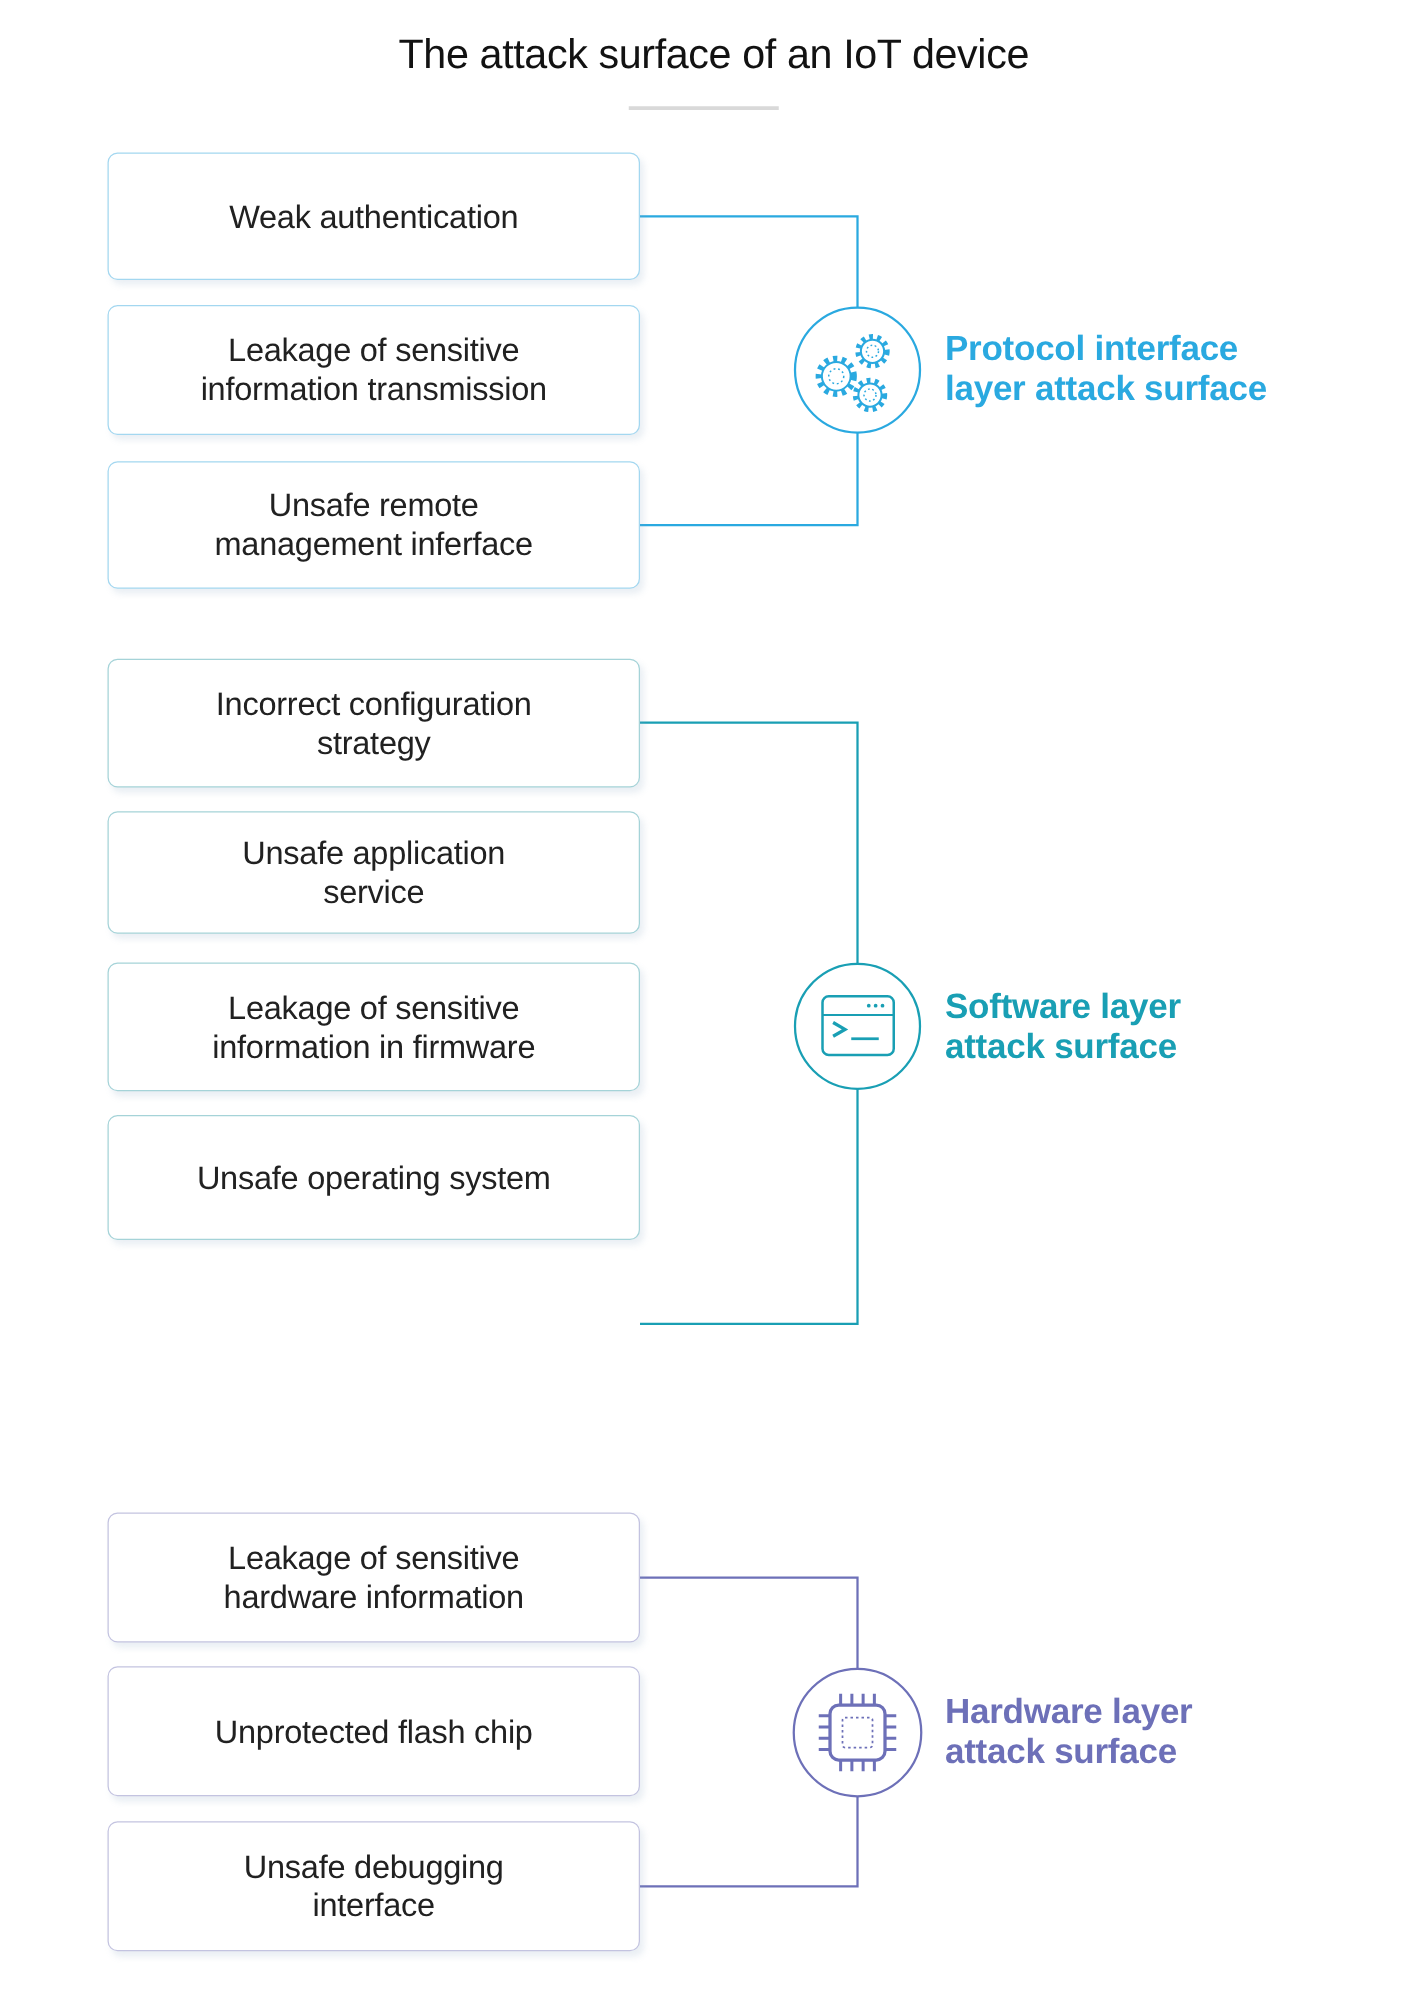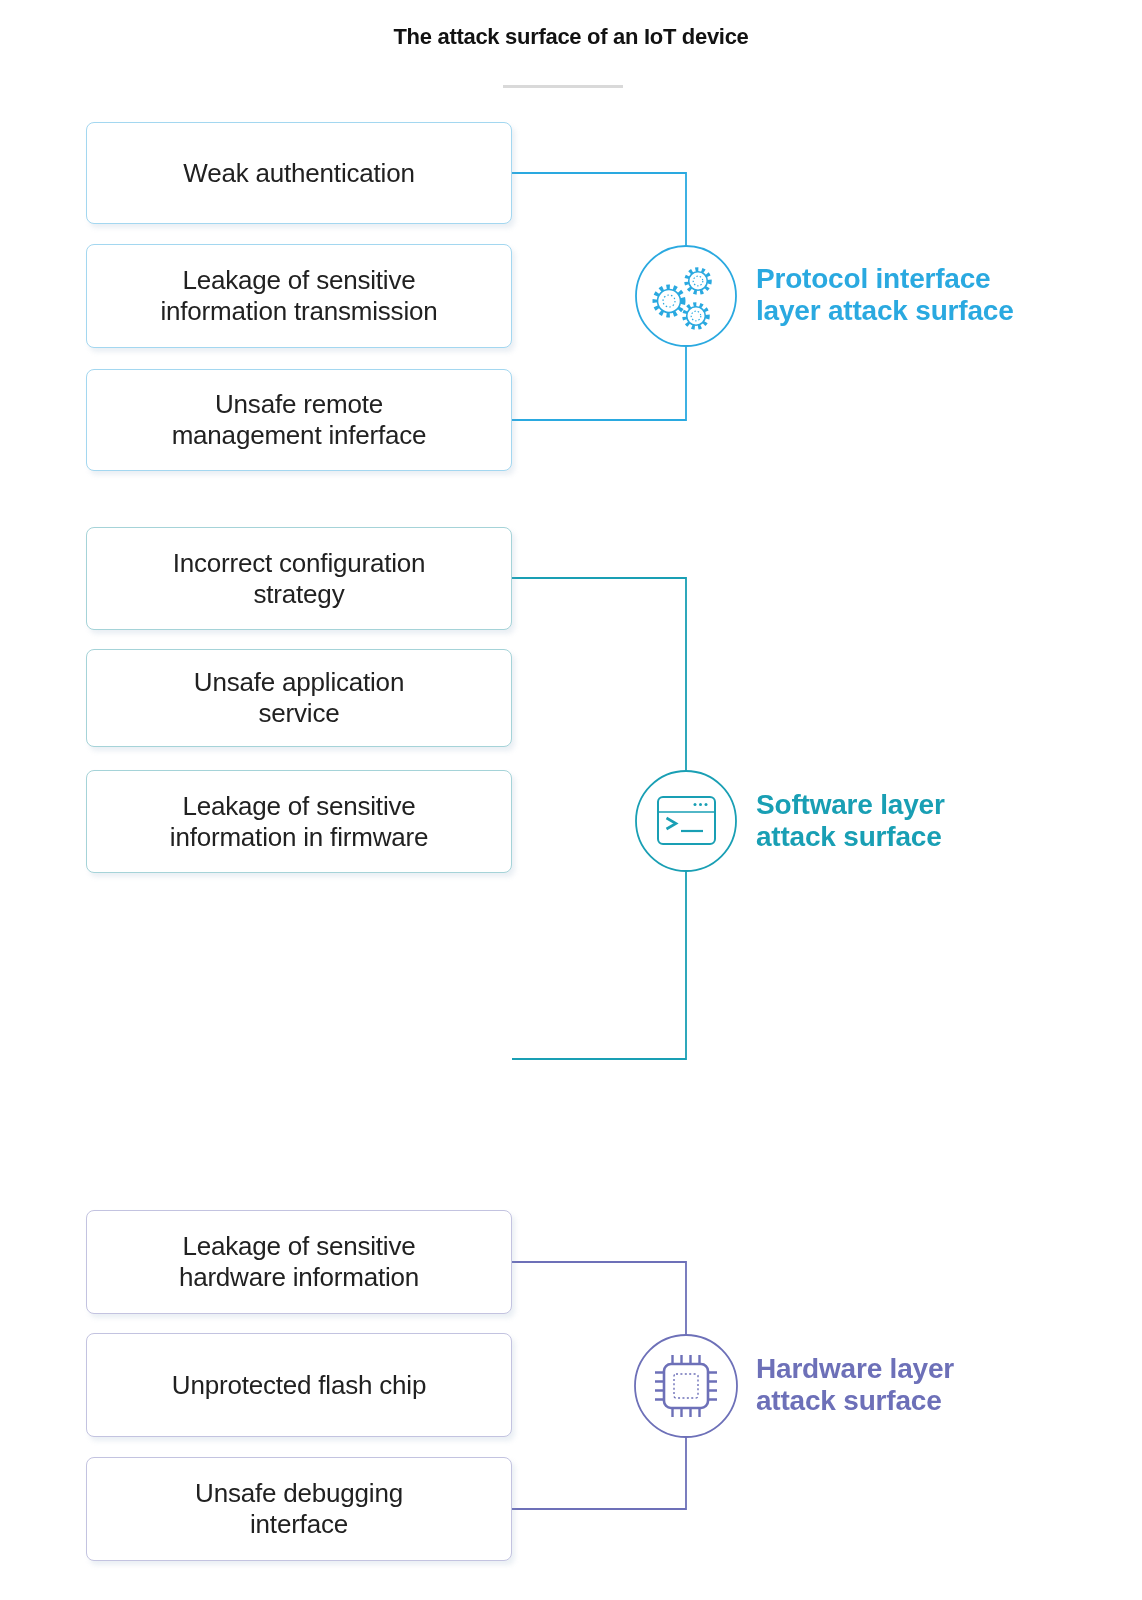--- a/index.html
+++ b/index.html
@@ -6,21 +6,21 @@
   .canvas{
     position:relative;
     width:1142px;height:1600px;
     background:#ffffff;
     font-family:"Liberation Sans", sans-serif;
     overflow:hidden;
   }
   .page-title{
     position:absolute;left:0;top:24px;width:1142px;
     margin:0;text-align:center;
-    font-size:22px;font-weight:700;color:#121212;
+    font-size:33px;font-weight:400;color:#121212;
     letter-spacing:-0.3px;
   }
   .title-rule{
     position:absolute;left:503px;top:85px;width:120px;height:3px;
     background:#d9d9d9;
   }
   .connector-layer{
     position:absolute;left:0;top:0;width:1142px;height:1600px;
     pointer-events:none;
   }
@@ -127,20 +127,23 @@
 strategy</span>
   </div>
   <div class="box g2" style="top:649px;height:98px">
     <span class="box-text">Unsafe application
 service</span>
   </div>
   <div class="box g2" style="top:770px;height:103px">
     <span class="box-text">Leakage of sensitive
 information in firmware</span>
   </div>
+  <div class="box g2" style="top:892px;height:100px">
+    <span class="box-text">Unsafe operating system</span>
+  </div>
   <div class="layer-label l2" style="top:789px">Software layer
 attack surface</div>
 
   <div class="box g3" style="top:1210px;height:104px">
     <span class="box-text">Leakage of sensitive
 hardware information</span>
   </div>
   <div class="box g3" style="top:1333px;height:104px">
     <span class="box-text">Unprotected flash chip</span>
   </div>

